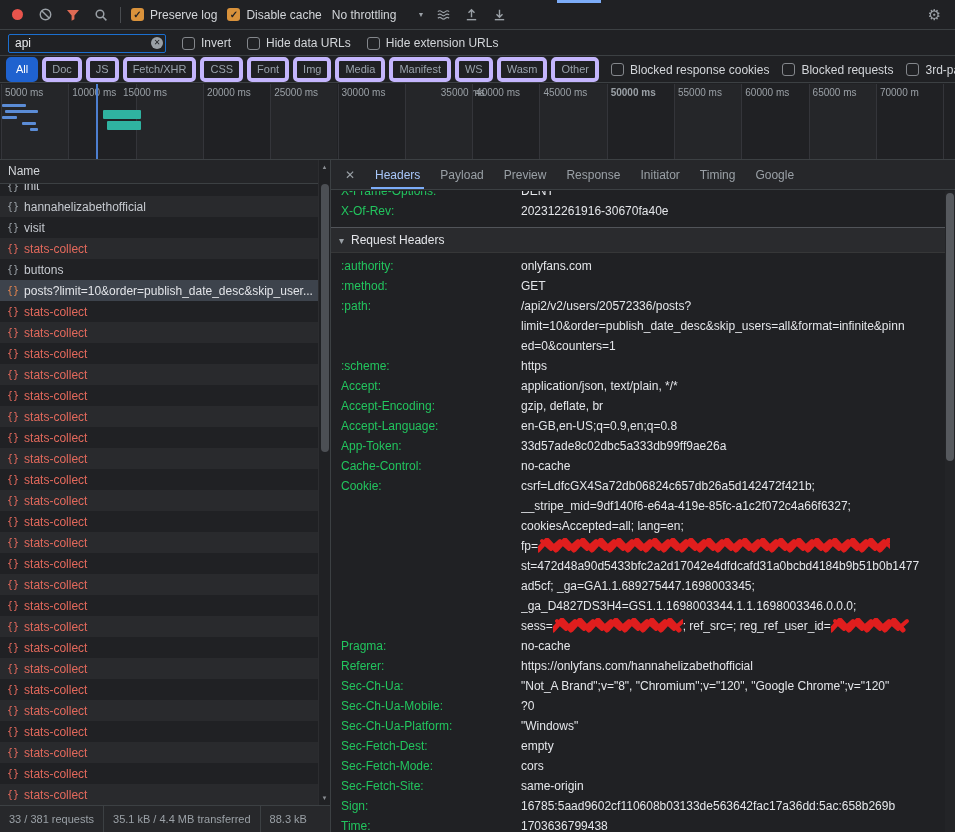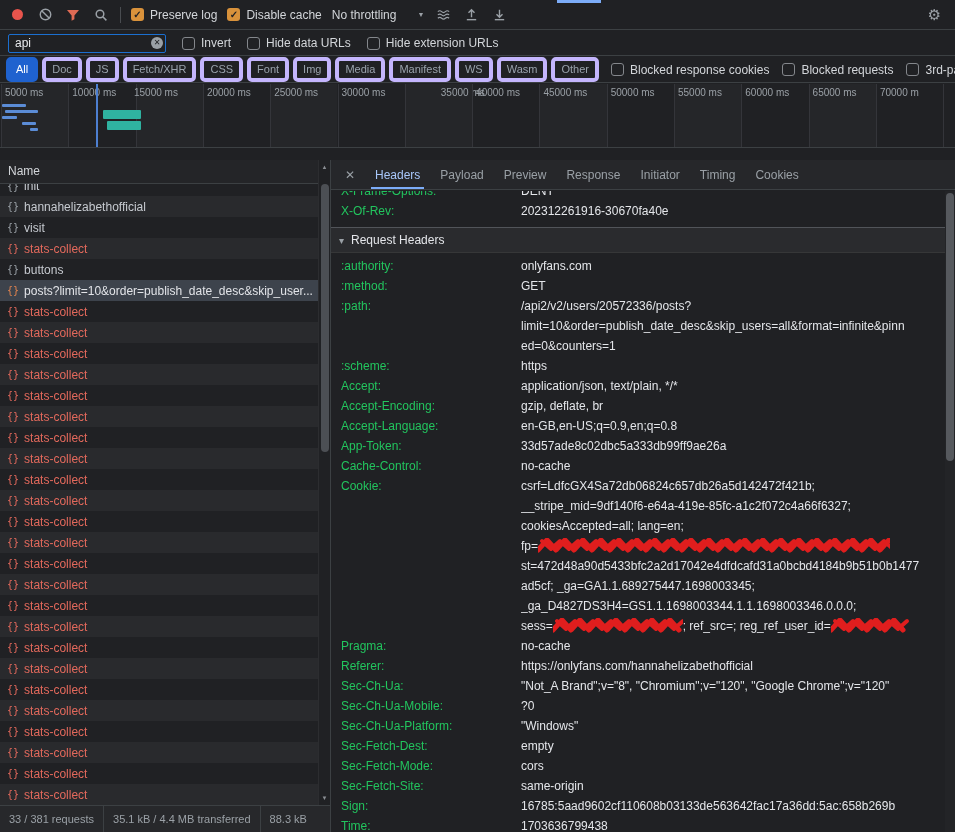--- a/index.html
+++ b/index.html
@@ -29,21 +29,21 @@
   .clear-x{position:absolute;right:3px;top:3.5px;width:12px;height:12px;border-radius:50%;background:#9aa0a6;color:#202124;font-size:8px;line-height:12px;text-align:center}
 
   
   .types-row{position:absolute;left:0;top:57px;width:100%;height:26px;border-bottom:1px solid #3c4043;display:flex;align-items:center;padding:0 6px}
   .chips-wrap{display:flex;align-items:center;gap:4px}
   .chip{font:11px "Liberation Sans",sans-serif;color:#9aa3ad;background:transparent;border:4px solid #c4b5fd;border-radius:5px;padding:2px 6px;line-height:1.2}
   .chip.active{background:#1f62cf;border-color:#1f62cf;color:#fff}
   .types-checks{display:flex;align-items:center;gap:13px;margin-left:12px}
 
   
-  .overview{position:absolute;left:0;top:84px;width:100%;height:64px;border-bottom:1px solid #3c4043;overflow:hidden;background:#202124}
+  .overview{position:absolute;left:0;top:84px;width:100%;height:76px;border-bottom:1px solid #3c4043;overflow:hidden;background:#202124}
   .ov-band{position:absolute;top:0;bottom:0;background:rgba(255,255,255,0.025)}
   .ov-line{position:absolute;top:0;bottom:0;width:1px;background:#34353a}
   .ov-label{position:absolute;top:3px;font-size:10px;color:#9aa0a6;white-space:nowrap}
   .ov-bar{position:absolute;border-radius:1px}
   .ov-cursor{position:absolute;top:0;bottom:0;width:2px;background:#4d7fd0}
 
   
   .left-pane{position:absolute;left:0;top:160px;width:330px;bottom:0;background:#202124}
   .name-header{height:24px;line-height:23px;padding-left:8px;color:#d3d6da;border-bottom:1px solid #3c4043;background:#242528}
   .req-rows{position:absolute;left:0;top:24px;right:12px;bottom:27px;overflow:hidden}
@@ -197,38 +197,38 @@
   </div>
 
   <div class="overview" id="overview">
       <div class="ov-band" style="left: 1px; width: 67.3px;"></div>
       <div class="ov-line" style="left: 1px;"></div>
       <div class="ov-label" style="left: 5px;">5000 ms</div>
       <div class="ov-line" style="left: 68.3px;"></div>
       <div class="ov-label" style="left: 72.3px;">10000 ms</div>
       <div class="ov-band" style="left: 135.6px; width: 67.3px;"></div>
       <div class="ov-line" style="left: 135.6px;"></div>
-      <div class="ov-label" style="left: 134px;">15000 ms</div>
+      <div class="ov-label" style="left: 123px;">15000 ms</div>
       <div class="ov-line" style="left: 202.9px;"></div>
       <div class="ov-label" style="left: 206.9px;">20000 ms</div>
       <div class="ov-band" style="left: 270.2px; width: 67.3px;"></div>
       <div class="ov-line" style="left: 270.2px;"></div>
       <div class="ov-label" style="left: 274.2px;">25000 ms</div>
       <div class="ov-line" style="left: 337.5px;"></div>
       <div class="ov-label" style="left: 341.5px;">30000 ms</div>
       <div class="ov-band" style="left: 404.8px; width: 67.3px;"></div>
       <div class="ov-line" style="left: 404.8px;"></div>
       <div class="ov-label" style="left: 408.8px; margin-left: 32px;">35000 ms</div>
       <div class="ov-line" style="left: 472.1px;"></div>
       <div class="ov-label" style="left: 476.1px;">40000 ms</div>
       <div class="ov-band" style="left: 539.4px; width: 67.3px;"></div>
       <div class="ov-line" style="left: 539.4px;"></div>
       <div class="ov-label" style="left: 543.4px;">45000 ms</div>
       <div class="ov-line" style="left: 606.7px;"></div>
-      <div class="ov-label" style="left: 610.7px;">50000 ms</div>
+      <div class="ov-label" style="left: 610.7px; font-weight: bold;">50000 ms</div>
       <div class="ov-band" style="left: 674px; width: 67.3px;"></div>
       <div class="ov-line" style="left: 674px;"></div>
       <div class="ov-label" style="left: 678px;">55000 ms</div>
       <div class="ov-line" style="left: 741.3px;"></div>
       <div class="ov-label" style="left: 745.3px;">60000 ms</div>
       <div class="ov-band" style="left: 808.6px; width: 67.3px;"></div>
       <div class="ov-line" style="left: 808.6px;"></div>
       <div class="ov-label" style="left: 812.6px;">65000 ms</div>
       <div class="ov-line" style="left: 875.9px;"></div>
       <div class="ov-label" style="left: 879.9px;">70000 m</div>
@@ -382,21 +382,21 @@
   <div class="right-pane">
     <div class="detail-tabs">
       <span class="close-x">✕</span>
       <div style="display:flex" id="dtabs">
           <div class="dtab active">Headers</div>
           <div class="dtab">Payload</div>
           <div class="dtab">Preview</div>
           <div class="dtab">Response</div>
           <div class="dtab">Initiator</div>
           <div class="dtab">Timing</div>
-          <div class="dtab">Cookies</div>
+          <div class="dtab">Google</div>
         </div>
     </div>
     <div class="detail-body">
       <div id="pre-rows">
           <div class="clip-wrap">
             <div class="hrow">
               <div class="hname">X-Frame-Options:</div>
               <div class="hval">
                 <div class="hline">DENY</div>
               </div>

